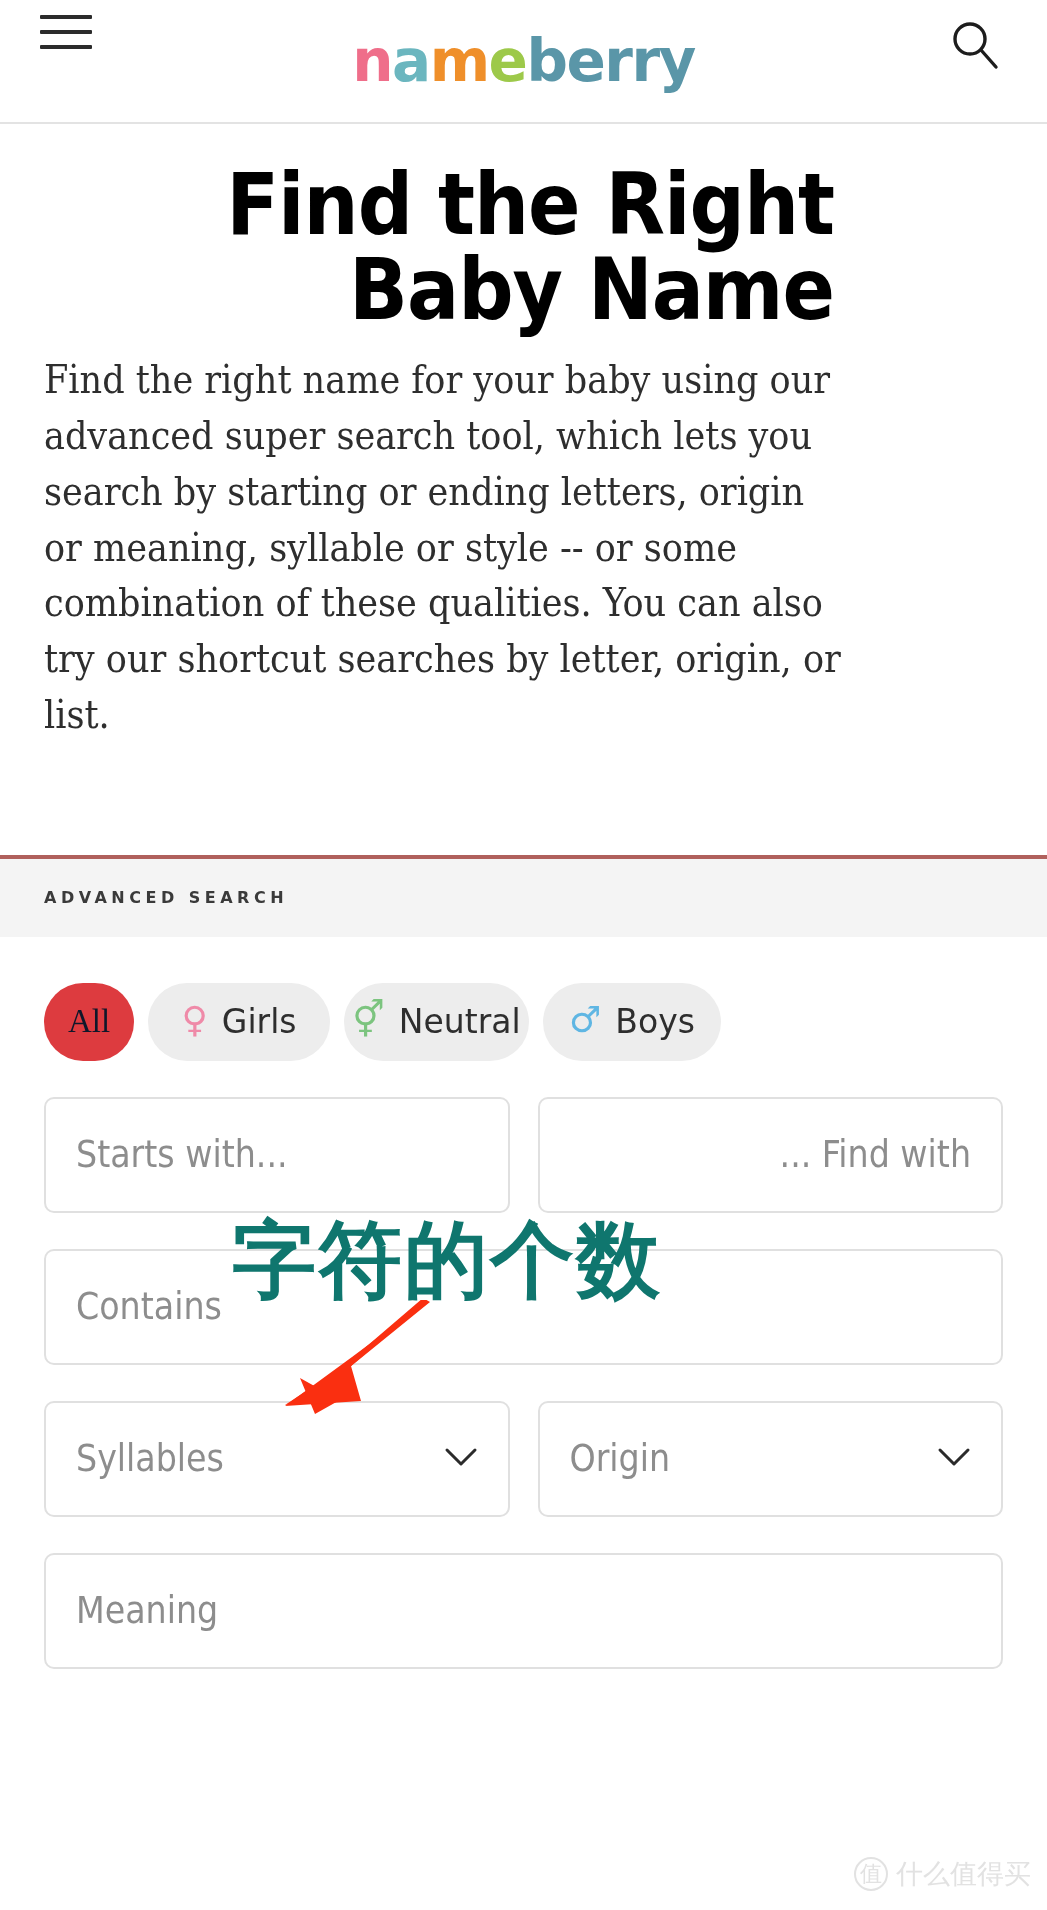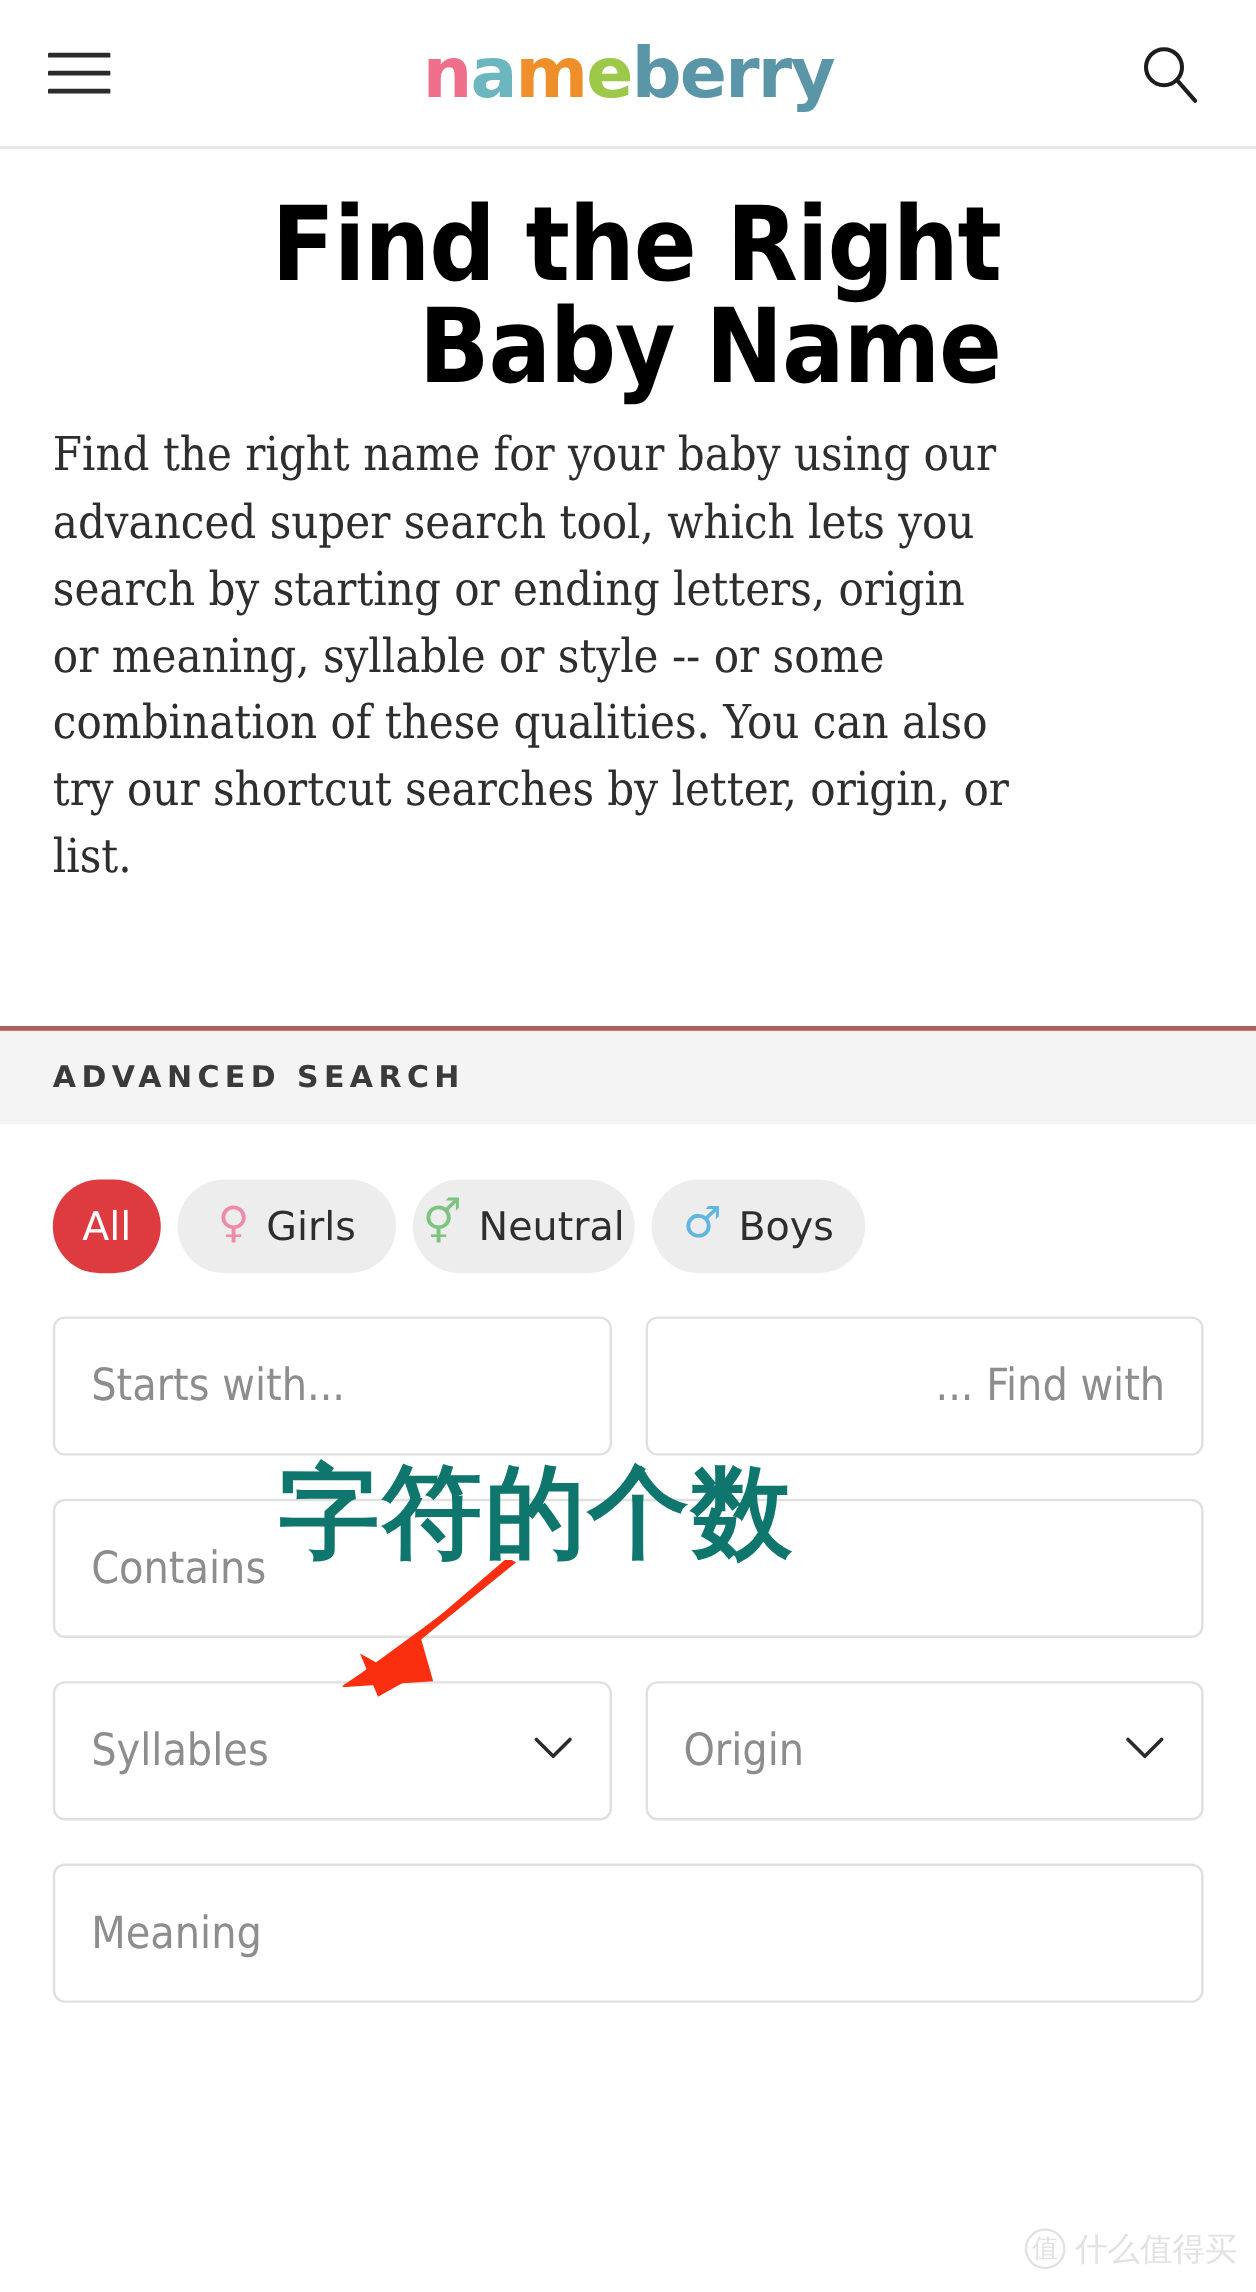--- a/index.html
+++ b/index.html
@@ -11,21 +11,20 @@
     font-family: "Liberation Sans", sans-serif;
     overflow: hidden;
   }
 
   
   .site-header {
     position: relative;
     height: 124px;
     border-bottom: 2px solid #e3e3e3;
     display: flex;
-    align-items: center;
     justify-content: space-between;
     padding: 12px 34px;
     background: #fff;
   }
 
   .hamburger {
     width: 52px;
     height: 40px;
     display: flex;
     flex-direction: column;
@@ -95,21 +94,21 @@
     margin-top: 112px;
     border-top: 4px solid #b0605c;
     background: #f4f4f4;
     height: 82px;
     display: flex;
     align-items: center;
     padding-left: 44px;
   }
   .adv-bar .label {
     font-family: "DejaVu Sans", sans-serif;
-    font-size: 25px;
+    font-size: 16px;
     font-weight: 700;
     letter-spacing: 4.5px;
     color: #3a3a3a;
   }
 
   
   .filters {
     padding: 46px 44px 0 44px;
     position: relative;
   }
@@ -126,21 +125,21 @@
     align-items: center;
     justify-content: center;
     gap: 14px;
     font-family: "DejaVu Sans", sans-serif;
     font-size: 33px;
     color: #2e2e2e;
     cursor: pointer;
     user-select: none;
     background: #ededed;
   }
-  .pill.all      { background: #dd3b3f; color: #ffffff; width: 90px; }
+  .pill.all      { background: #dd3b3f; color: #0f172a; width: 90px; font-family: Liberation Serif, serif; }
   .pill.girls    { width: 182px; }
   .pill.neutral  { width: 185px; }
   .pill.boys     { width: 178px; }
 
   .pill .gsym {
     font-size: 36px;
     line-height: 1;
     display: inline-block;
     transform: translateY(-2px);
   }

